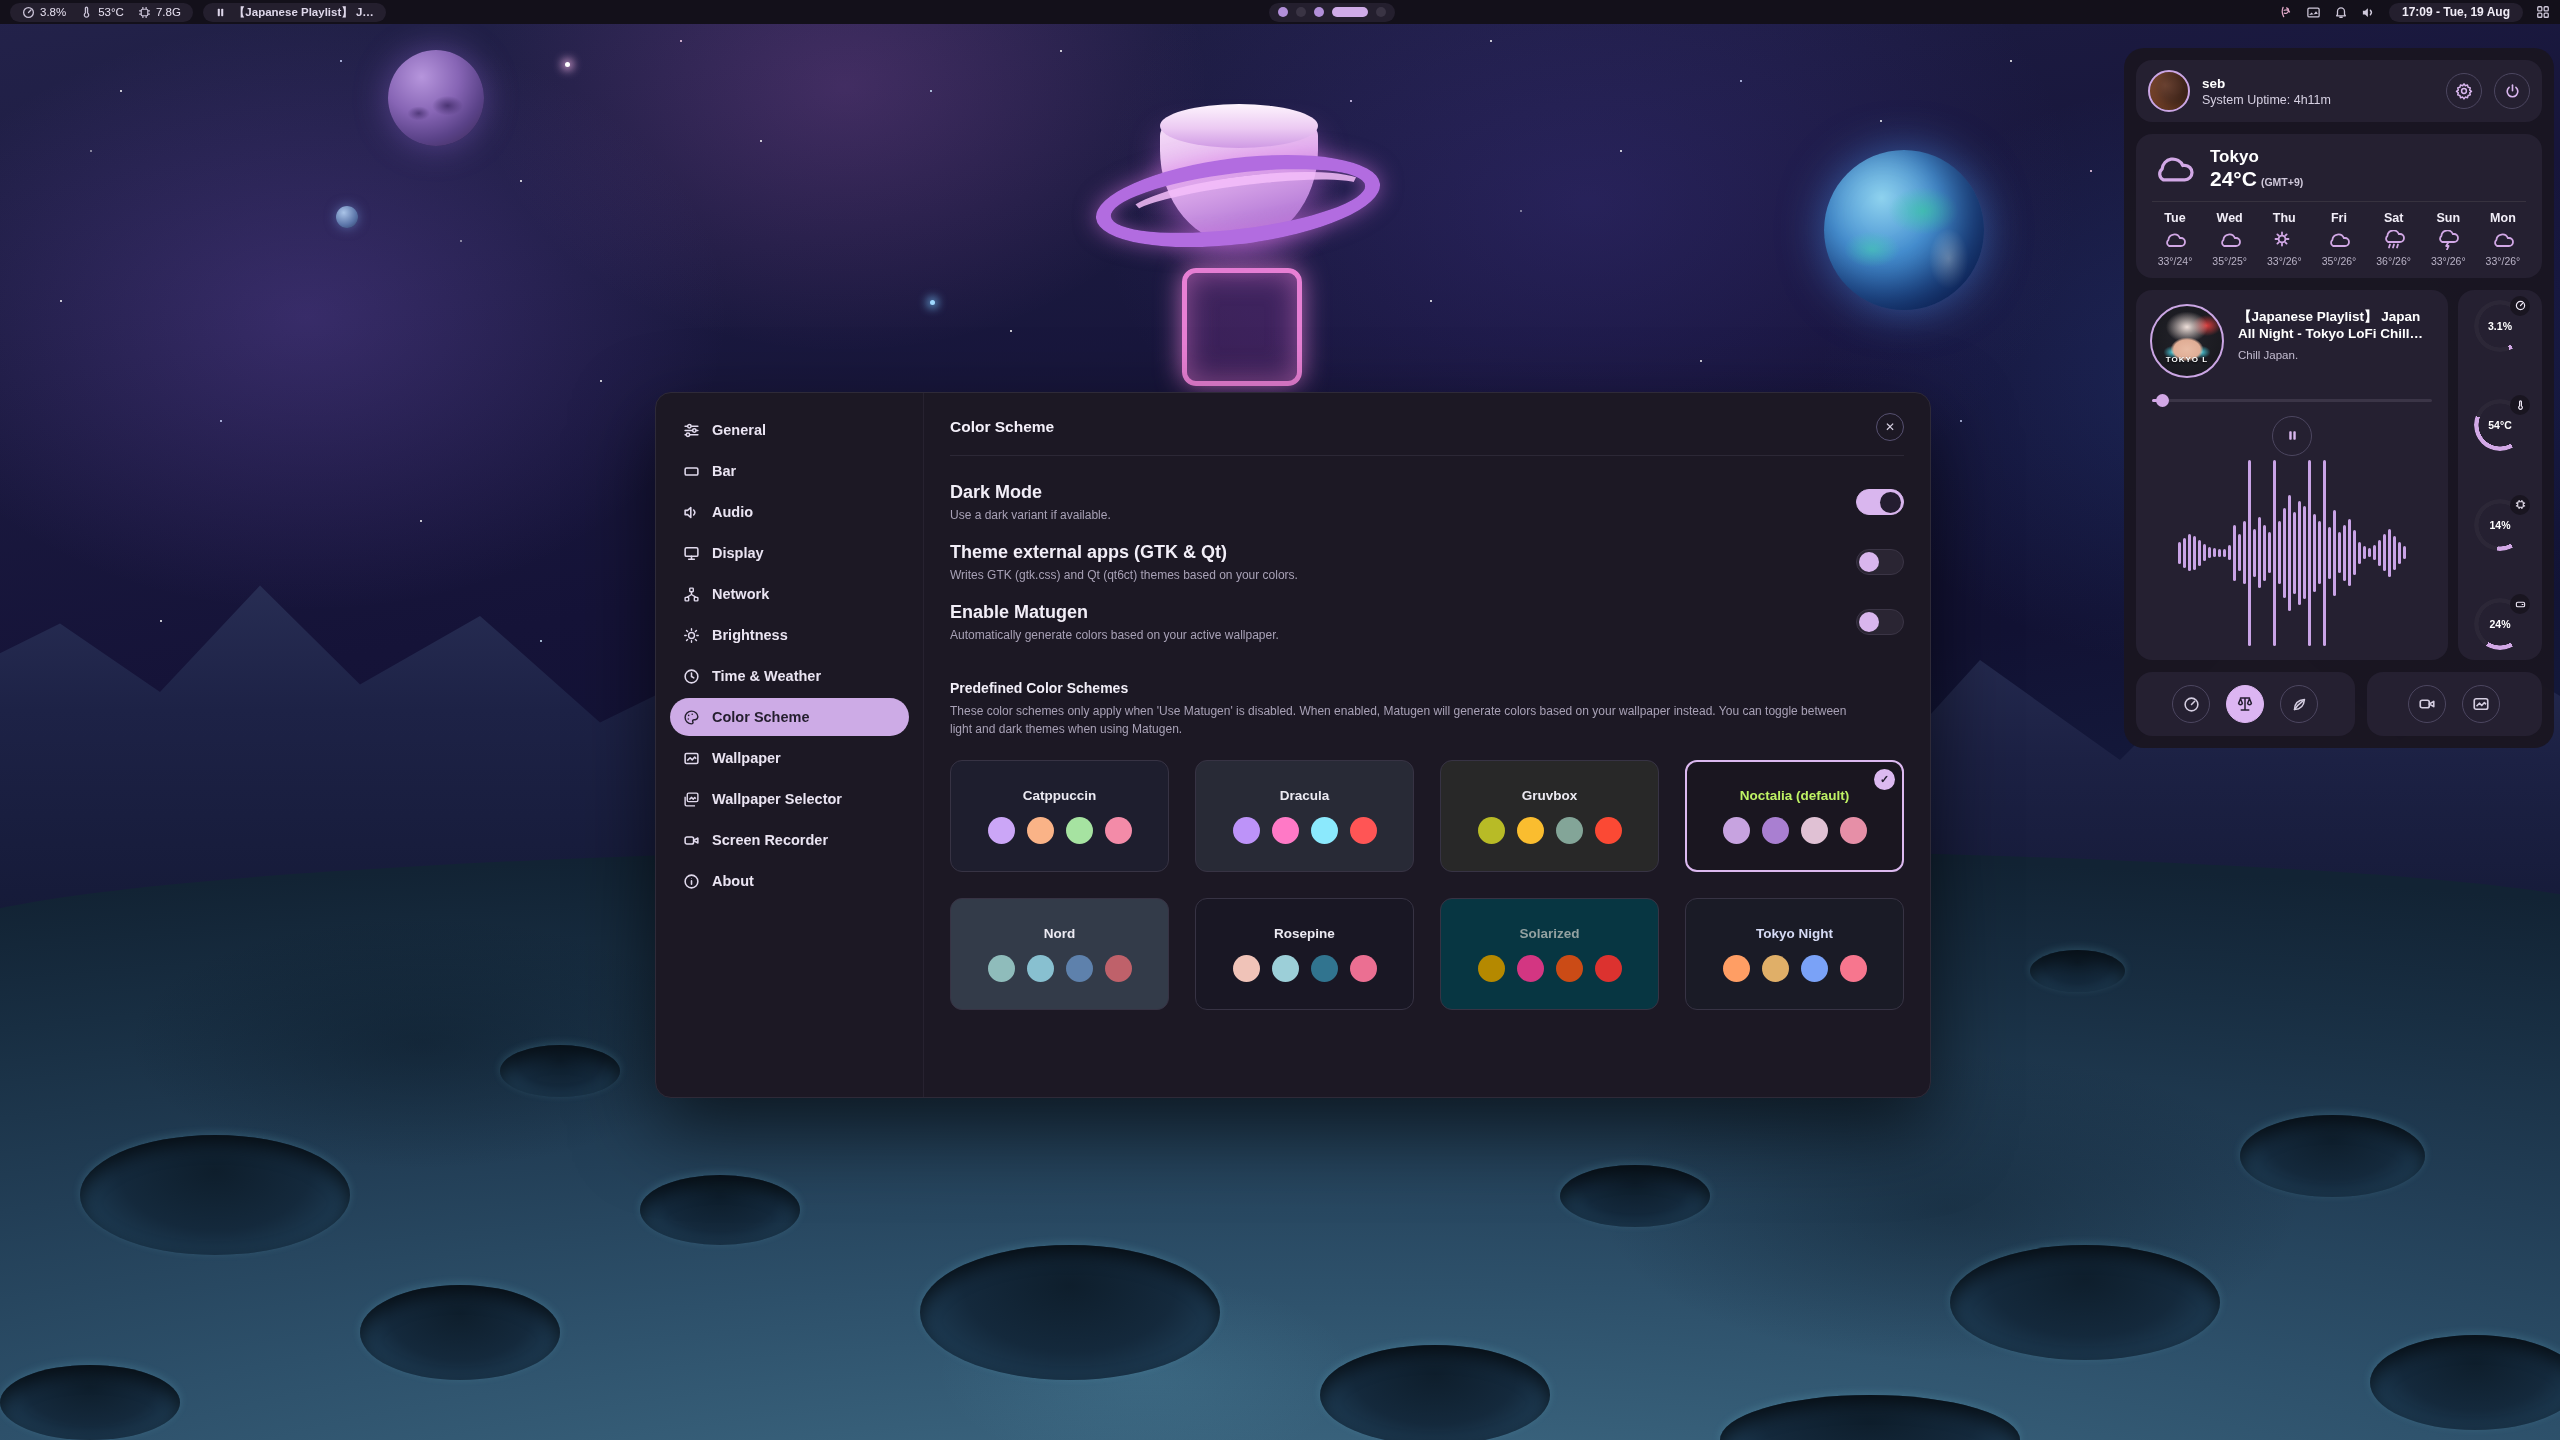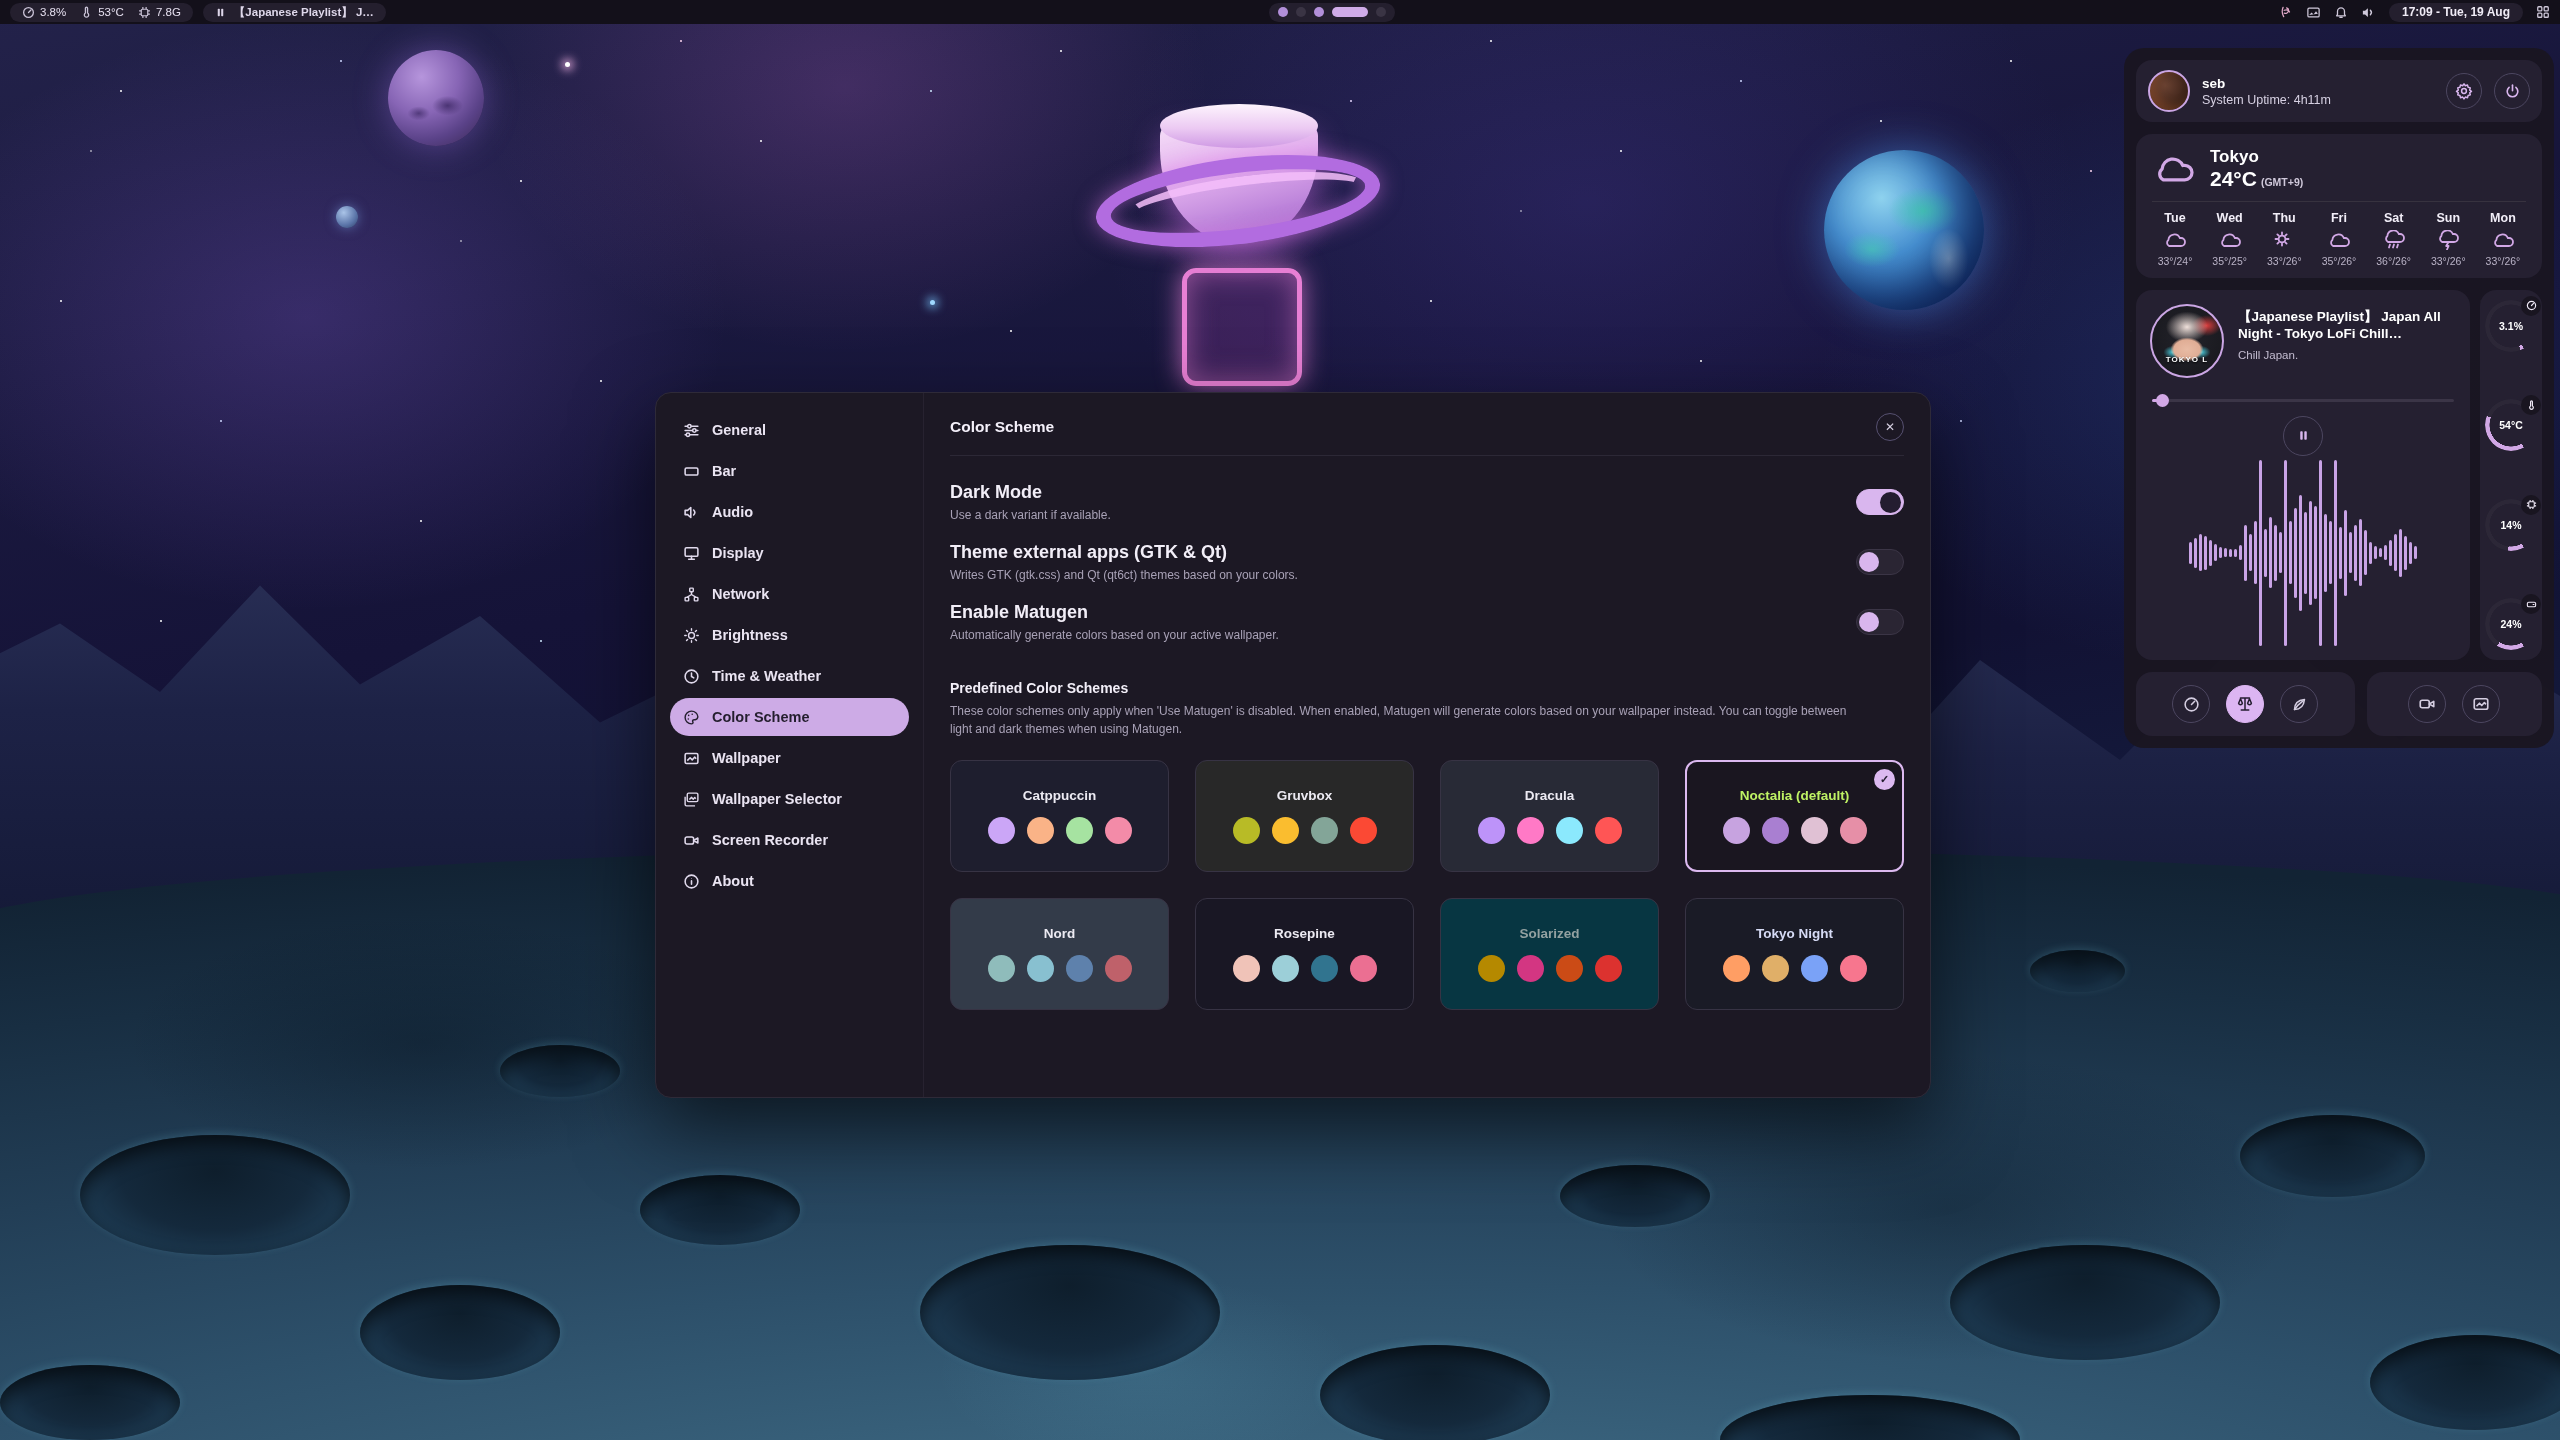--- a/index.html
+++ b/index.html
@@ -142,21 +142,21 @@
   .media-artist { font-size:11.5px; color:#c3bcd0; margin-top:6px; }
   .media-slider { position:relative; height:12px; margin:16px 2px 4px; cursor:pointer; }
   .slider-track { position:absolute; left:0; right:0; top:5px; height:3px; border-radius:2px; background:#3b3547; }
   .slider-fill { position:absolute; left:0; top:5px; height:3px; border-radius:2px; background:#d2a8e6; }
   .slider-knob { position:absolute; top:0; width:13px; height:13px; border-radius:50%; background:#d2a8e6; }
   .media-controls { display:flex; justify-content:center; margin-top:6px; }
   .pause-btn { width:40px; height:40px; border-radius:50%; border:1px solid #4c4660; display:flex; align-items:center;
     justify-content:center; color:#d9b6ee; background:transparent; }
   .visualizer { flex:1; display:flex; align-items:center; justify-content:center; gap:2px; margin-top:4px; min-height:96px; }
   .vbar { width:3px; border-radius:2px; background:#c9a3e6; min-height:2px; }
-  .gauge-col { width:62px; padding:10px 0; display:flex; flex-direction:column; align-items:center; justify-content:space-between; }
+  .gauge-col { width:84px; padding:10px 0; display:flex; flex-direction:column; align-items:center; justify-content:space-between; }
   .gauge { position:relative; width:52px; height:52px; }
   .gauge-ring { position:absolute; inset:0; border-radius:50%;
     -webkit-mask:radial-gradient(circle, transparent 58%, #000 59%); mask:radial-gradient(circle, transparent 58%, #000 59%); }
   .gauge-label { position:absolute; inset:0; display:flex; align-items:center; justify-content:center;
     font-size:10.5px; font-weight:bold; color:#fff; }
   .gauge-badge { position:absolute; right:-4px; top:-4px; width:20px; height:20px; border-radius:50%; background:#191520;
     display:flex; align-items:center; justify-content:center; color:#efe9f6; }
   .bottom-row { display:flex; gap:12px; }
   .profile-card { flex:1.25; height:64px; display:flex; align-items:center; justify-content:center; gap:16px; }
   .tools-card { flex:1; height:64px; display:flex; align-items:center; justify-content:center; gap:16px; }
@@ -692,40 +692,40 @@
       <div class="scheme-card" style="background-color: rgb(30, 30, 46);">
         <div class="scheme-name" style="color: rgb(236, 234, 242);">Catppuccin</div>
         <div class="scheme-dots">
           <span class="scheme-dot" style="background-color: rgb(203, 166, 247);"></span>
           <span class="scheme-dot" style="background-color: rgb(250, 179, 135);"></span>
           <span class="scheme-dot" style="background-color: rgb(166, 227, 161);"></span>
           <span class="scheme-dot" style="background-color: rgb(243, 139, 168);"></span>
         </div>
 
       </div>
+      <div class="scheme-card" style="background-color: rgb(40, 42, 54);">
+        <div class="scheme-name" style="color: rgb(236, 234, 242);">Dracula</div>
+        <div class="scheme-dots">
+          <span class="scheme-dot" style="background-color: rgb(189, 147, 249);"></span>
+          <span class="scheme-dot" style="background-color: rgb(255, 121, 198);"></span>
+          <span class="scheme-dot" style="background-color: rgb(139, 233, 253);"></span>
+          <span class="scheme-dot" style="background-color: rgb(255, 85, 85);"></span>
+        </div>
+
+      </div>
       <div class="scheme-card" style="background-color: rgb(40, 40, 40);">
         <div class="scheme-name" style="color: rgb(236, 234, 242);">Gruvbox</div>
         <div class="scheme-dots">
           <span class="scheme-dot" style="background-color: rgb(184, 187, 38);"></span>
           <span class="scheme-dot" style="background-color: rgb(250, 189, 47);"></span>
           <span class="scheme-dot" style="background-color: rgb(131, 165, 152);"></span>
           <span class="scheme-dot" style="background-color: rgb(251, 73, 52);"></span>
         </div>
 
       </div>
-      <div class="scheme-card" style="background-color: rgb(40, 42, 54);">
-        <div class="scheme-name" style="color: rgb(236, 234, 242);">Dracula</div>
-        <div class="scheme-dots">
-          <span class="scheme-dot" style="background-color: rgb(189, 147, 249);"></span>
-          <span class="scheme-dot" style="background-color: rgb(255, 121, 198);"></span>
-          <span class="scheme-dot" style="background-color: rgb(139, 233, 253);"></span>
-          <span class="scheme-dot" style="background-color: rgb(255, 85, 85);"></span>
-        </div>
-
-      </div>
       <div class="scheme-card selected" style="background-color: rgb(26, 22, 32);">
         <div class="scheme-name" style="color: #bef264;">Noctalia (default)</div>
         <div class="scheme-dots">
           <span class="scheme-dot" style="background-color: rgb(199, 163, 224);"></span>
           <span class="scheme-dot" style="background-color: rgb(169, 127, 209);"></span>
           <span class="scheme-dot" style="background-color: rgb(224, 193, 212);"></span>
           <span class="scheme-dot" style="background-color: rgb(230, 143, 167);"></span>
         </div>
         <div class="check-badge">✓</div>
       </div>

